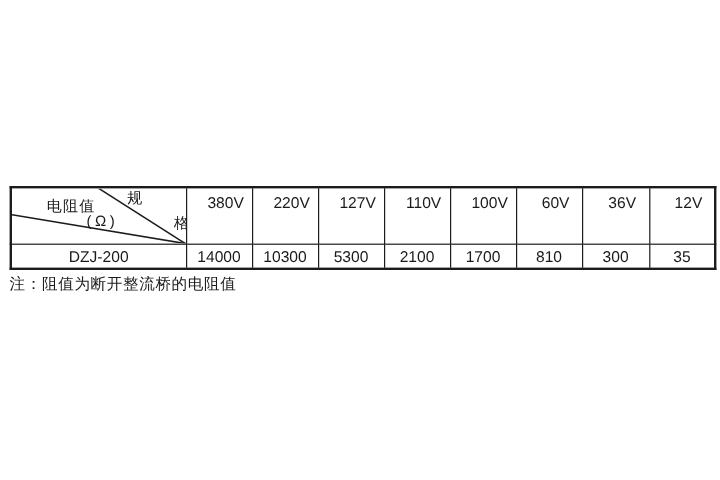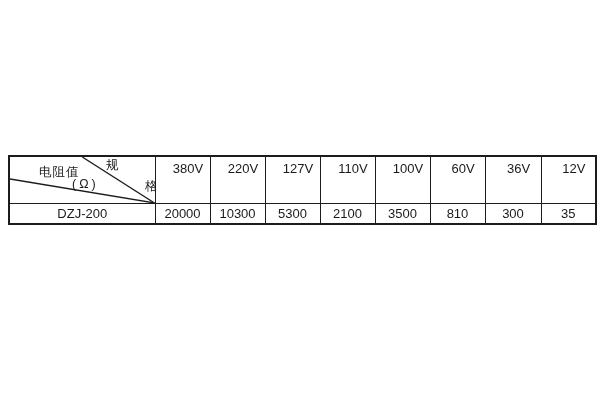--- a/index.html
+++ b/index.html
@@ -75,26 +75,27 @@
       <td>220V</td>
       <td>127V</td>
       <td>110V</td>
       <td>100V</td>
       <td>60V</td>
       <td>36V</td>
       <td>12V</td>
     </tr>
     <tr class="data-row">
       <td>DZJ-200</td>
-      <td>20000</td>
+      <td>14000</td>
       <td>10300</td>
       <td>5300</td>
       <td>2100</td>
-      <td>3500</td>
+      <td>1700</td>
       <td>810</td>
       <td>300</td>
       <td>35</td>
     </tr>
   </tbody>
     </table>
 
+  <div class="note">注：阻值为断开整流桥的电阻值</div>
 
 </div>
 
 </body></html>

